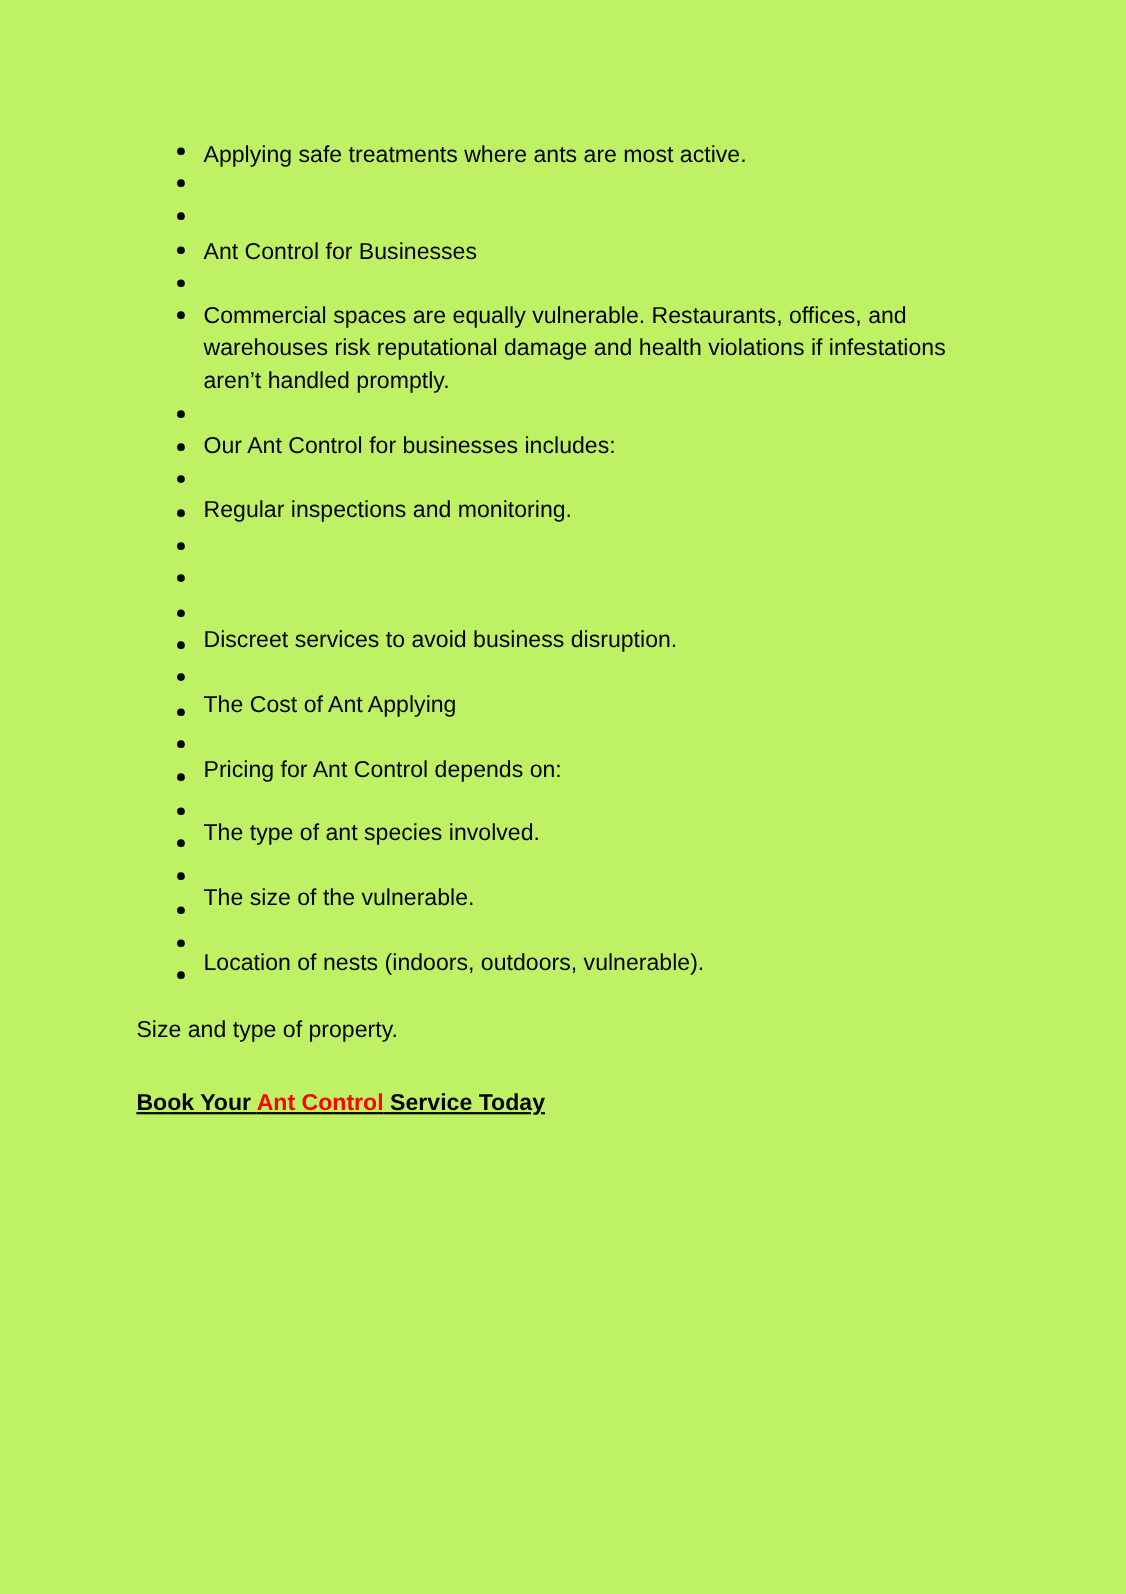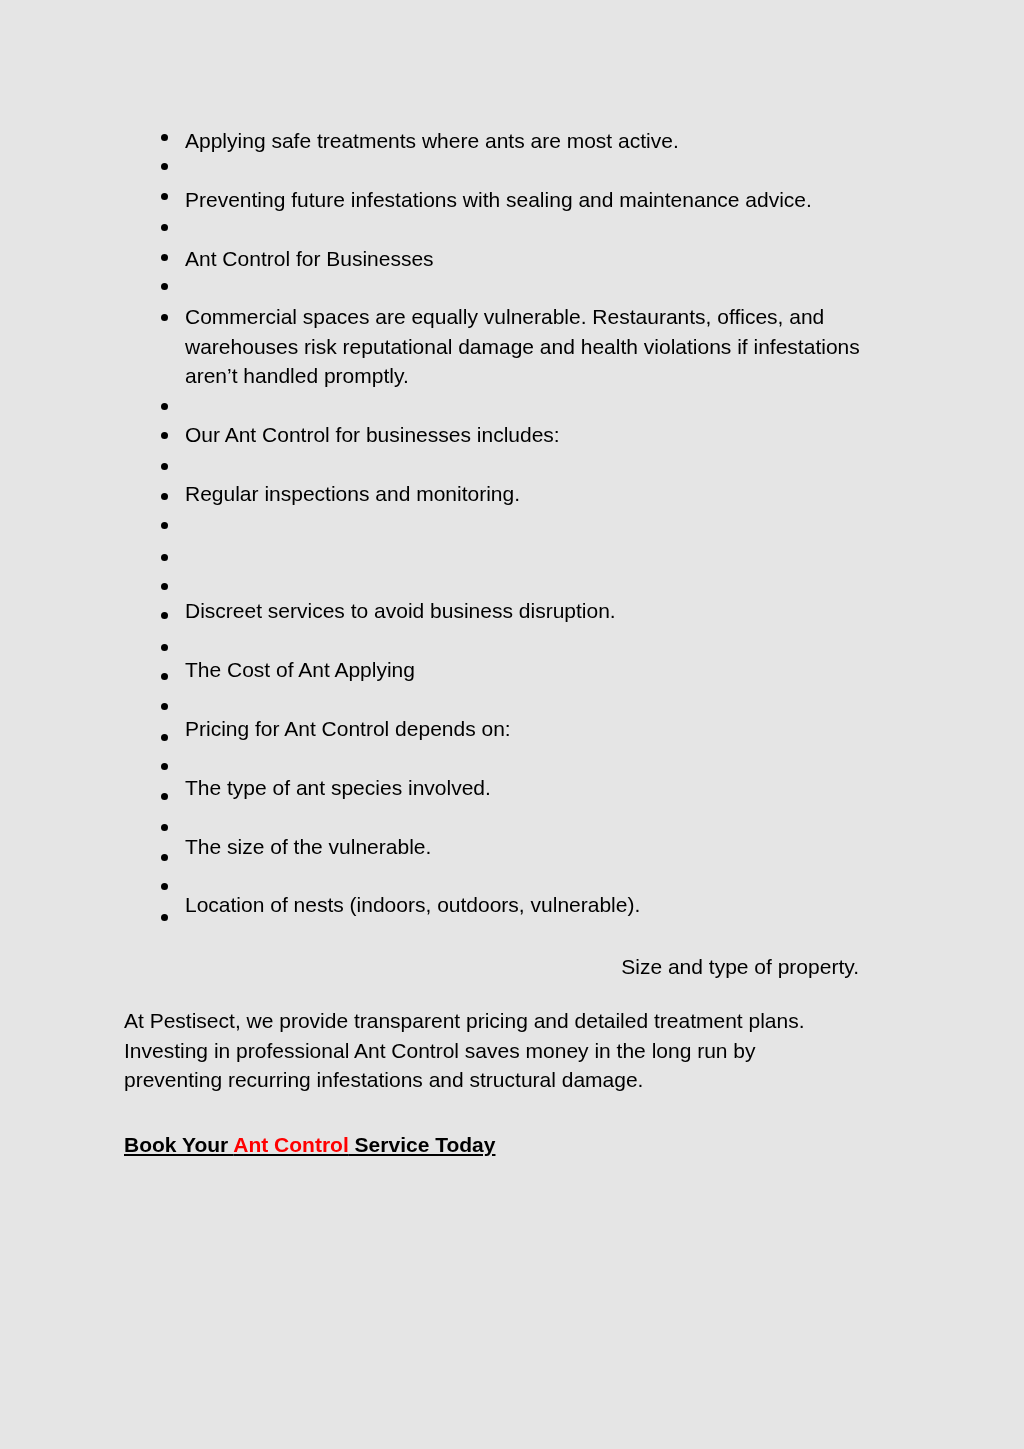--- a/index.html
+++ b/index.html
@@ -5,21 +5,21 @@
   html, body { margin: 0; padding: 0; }
   body {
     width: 1024px; height: 1449px;
     background: #ffffff;
     font-family: "Liberation Sans", "DejaVu Sans", sans-serif;
     color: #000000;
   }
   .page {
     position: relative;
     width: 1024px; height: 1449px;
-    background: #e5e5e5;
+    background: #bef264;
     overflow: hidden;
   }
   .content {
     position: absolute;
     left: 124px; top: 126px;
     width: 750px;
     font-size: 21px;
     line-height: 29.4px;
   }
   
@@ -44,43 +44,39 @@
   .list .li-row:nth-child(-n+3) .bullet                  { top: 8px; }
   .list .li-row:nth-child(n+4):nth-child(-n+6) .bullet   { top: 10px; }
   .list .li-row:nth-child(n+7):nth-child(-n+9) .bullet   { top: 12px; }
   .list .li-row:nth-child(n+10):nth-child(-n+12) .bullet { top: 14px; }
   .list .li-row:nth-child(n+13):nth-child(-n+15) .bullet { top: 16px; }
   .list .li-row:nth-child(n+16):nth-child(-n+18) .bullet { top: 18px; }
   .list .li-row:nth-child(n+19):nth-child(-n+21) .bullet { top: 20px; }
   .list .li-row:nth-child(n+22):nth-child(-n+24) .bullet { top: 22px; }
   .list .li-row:nth-child(n+25):nth-child(-n+27) .bullet { top: 24px; }
   
-  .p-size      { margin: 32px 0 0 0; max-width: 735px; text-align: right; }
+  .p-size      { margin: 32px 0 0 0; max-width: 735px; }
   .p-pestisect { margin: 25px 0 0 0; max-width: 735px; }
   .cta-heading { margin: 36px 0 0 0; font-weight: bold; max-width: 735px; text-decoration: underline; }
   .cta-heading .red { color: #ff0000; }
 </style>
 </head>
 <body>
 
 <div class="page">
   <div class="content">
 
     <div class="list">
       <div class="li-row">
           <span class="bullet"></span>
           <span class="li-text">Applying safe treatments where ants are most active.</span>
         </div>
       <div class="li-row">
           <span class="bullet"></span>
           <span class="li-text"></span>
-        </div>
-      <div class="li-row">
-          <span class="bullet"></span>
-          <span class="li-text">Preventing future infestations with sealing and maintenance advice.</span>
         </div>
       <div class="li-row">
           <span class="bullet"></span>
           <span class="li-text"></span>
         </div>
       <div class="li-row">
           <span class="bullet"></span>
           <span class="li-text">Ant Control for Businesses</span>
         </div>
       <div class="li-row">
@@ -160,18 +156,17 @@
           <span class="li-text"></span>
         </div>
       <div class="li-row">
           <span class="bullet"></span>
           <span class="li-text">Location of nests (indoors, outdoors, vulnerable).</span>
         </div>
     </div>
 
     <p class="p-size">Size and type of property.</p>
 
-    <p class="p-pestisect">At Pestisect, we provide transparent pricing and detailed treatment plans. Investing in professional Ant Control saves money in the long run by preventing recurring infestations and structural damage.</p>
 
     <p class="cta-heading"><span>Book Your </span><span class="red">Ant Control</span><span> Service Today</span></p>
 
   </div>
 </div>
 
 </body></html>

